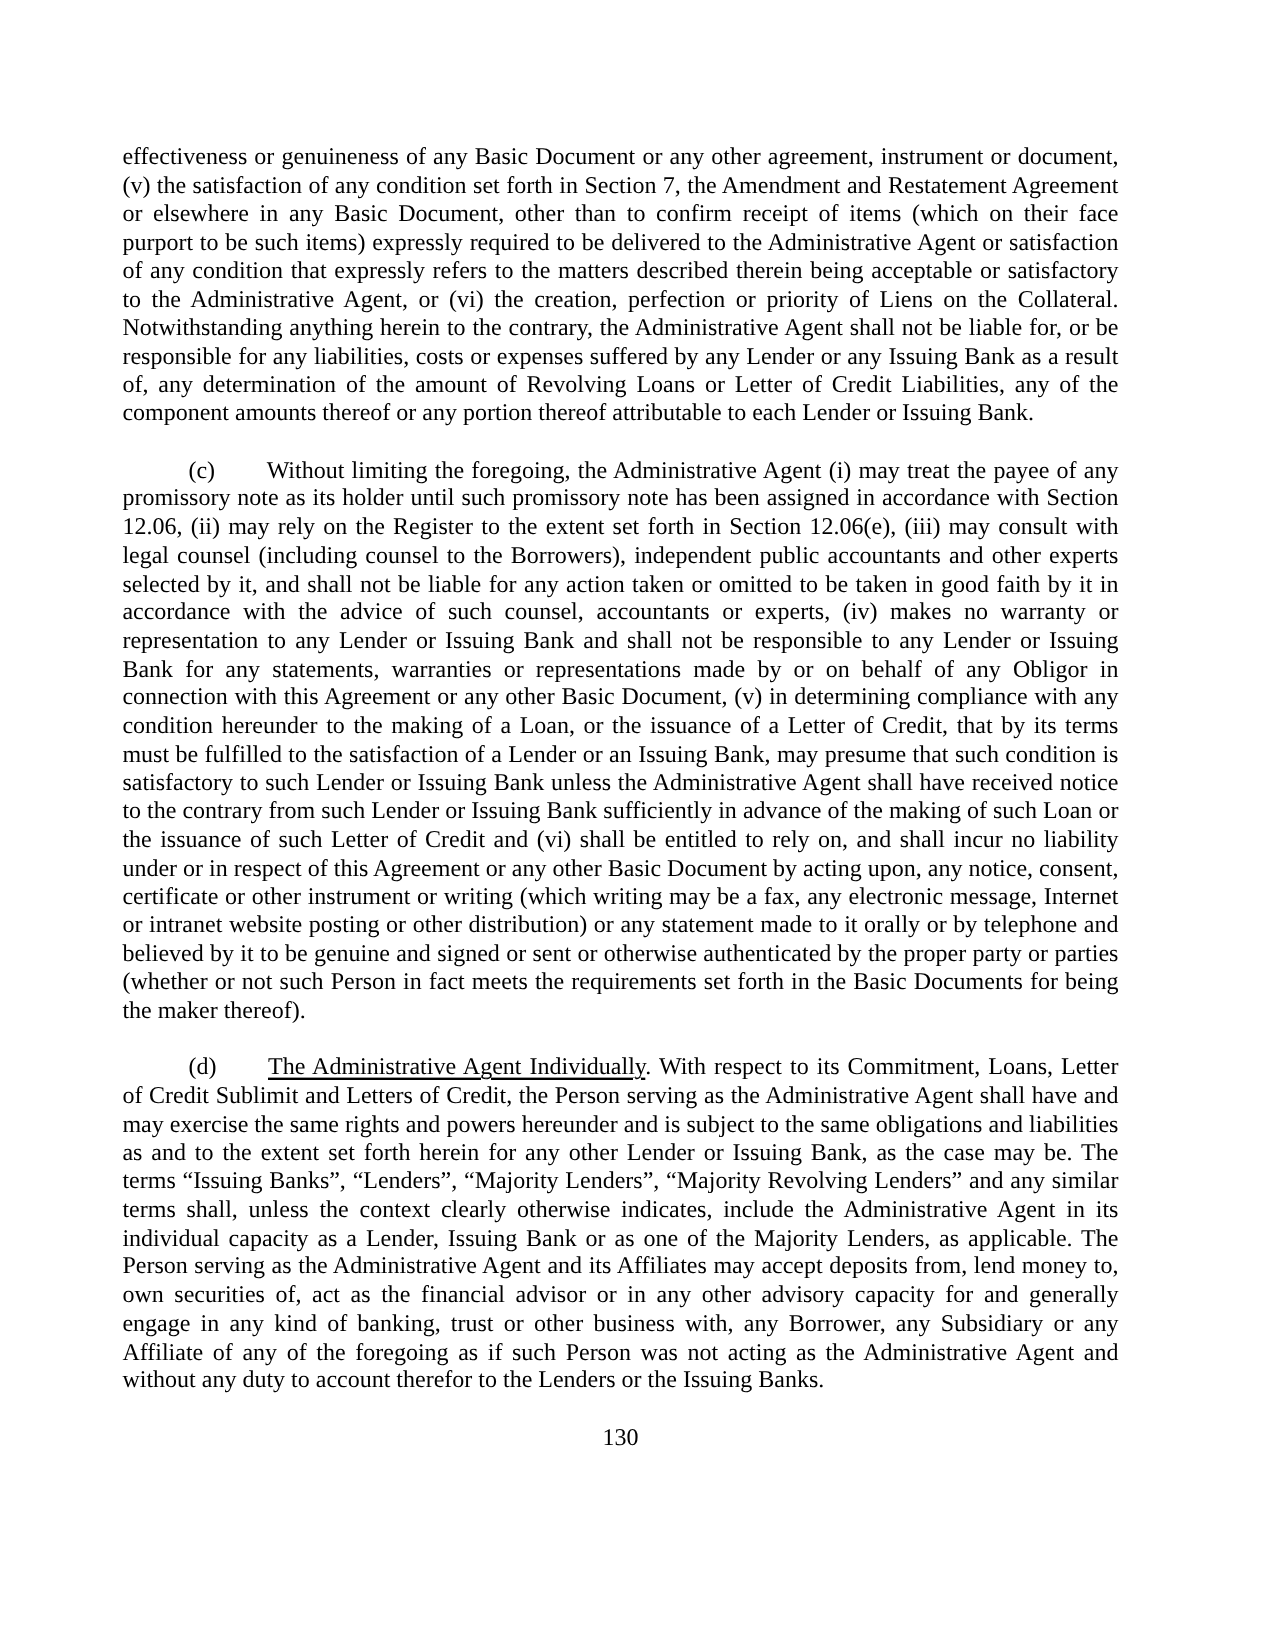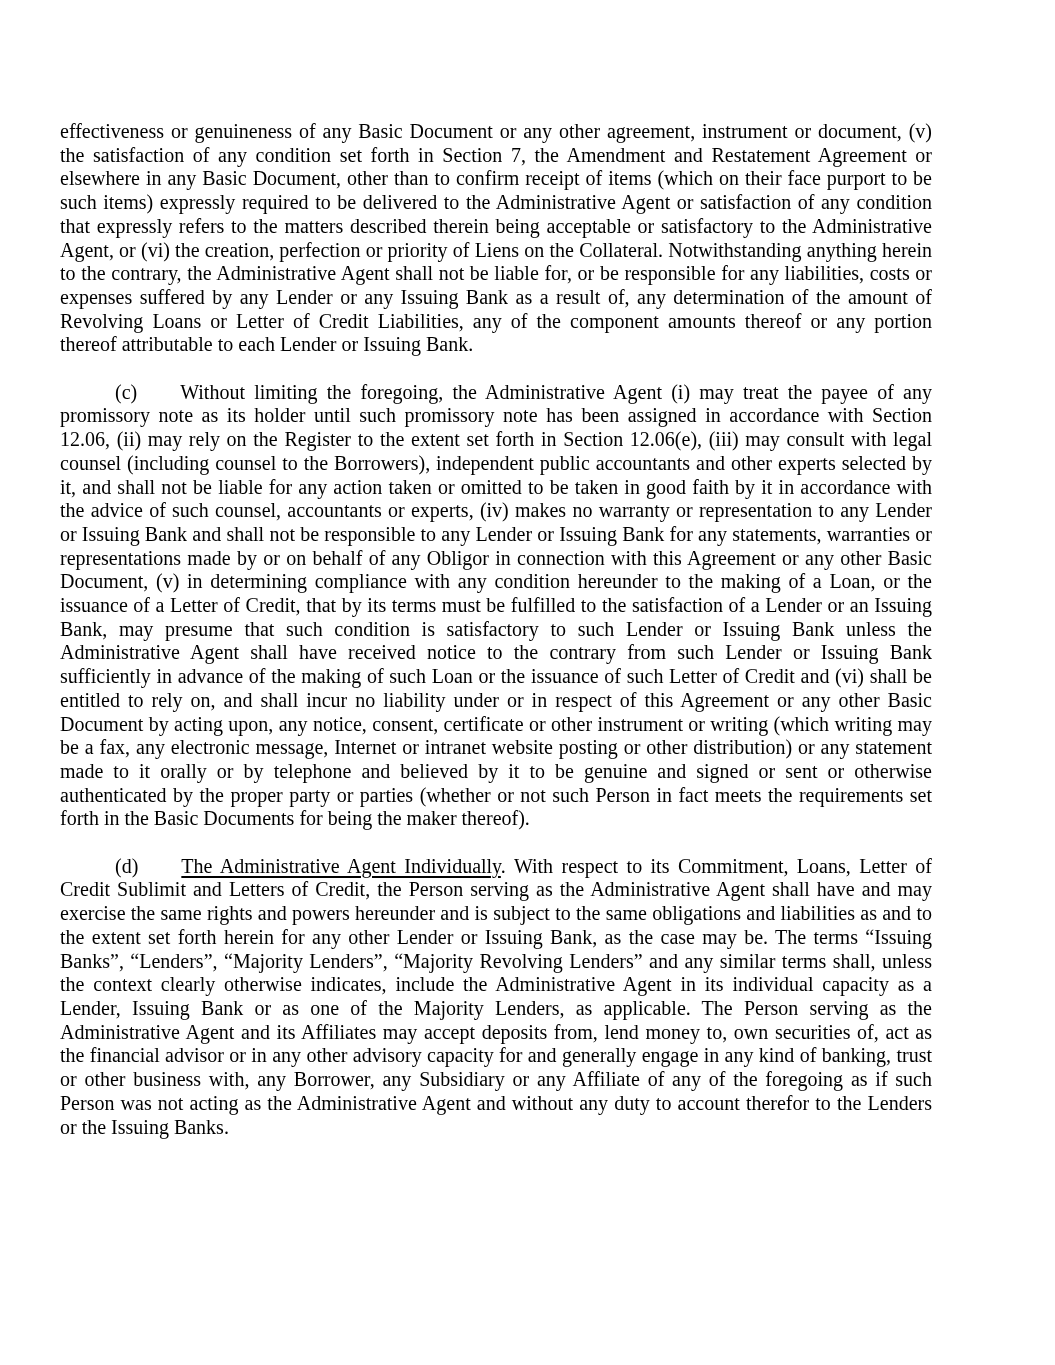--- a/index.html
+++ b/index.html
@@ -6,21 +6,21 @@
     margin: 0;
     padding: 0;
     background: #ffffff;
   }
   .page {
     position: relative;
     width: 1055px;
     height: 1365px;
     background: #ffffff;
     box-sizing: border-box;
-    padding: 120px 123px 0 60px;
+    padding: 120px 123px 0 102px;
     font-family: "Liberation Serif", "DejaVu Serif", serif;
     font-size: 20px;
     line-height: 23.7px;
     color: #000000;
     overflow: hidden;
   }
   .para {
     margin: 0 0 23.7px 0;
     text-align: justify;
   }
@@ -45,14 +45,15 @@
 <body>
 
 <div class="page">
 
   <p class="para">effectiveness or genuineness of any Basic Document or any other agreement, instrument or document, (v) the satisfaction of any condition set forth in Section 7, the Amendment and Restatement Agreement or elsewhere in any Basic Document, other than to confirm receipt of items (which on their face purport to be such items) expressly required to be delivered to the Administrative Agent or satisfaction of any condition that expressly refers to the matters described therein being acceptable or satisfactory to the Administrative Agent, or (vi) the creation, perfection or priority of Liens on the Collateral. Notwithstanding anything herein to the contrary, the Administrative Agent shall not be liable for, or be responsible for any liabilities, costs or expenses suffered by any Lender or any Issuing Bank as a result of, any determination of the amount of Revolving Loans or Letter of Credit Liabilities, any of the component amounts thereof or any portion thereof attributable to each Lender or Issuing Bank.</p>
 
   <p class="para indented"><span>(c)</span><span class="tab"></span><span>Without limiting the foregoing, the Administrative Agent (i) may treat the payee of any promissory note as its holder until such promissory note has been assigned in accordance with Section 12.06, (ii) may rely on the Register to the extent set forth in Section 12.06(e), (iii) may consult with legal counsel (including counsel to the Borrowers), independent public accountants and other experts selected by it, and shall not be liable for any action taken or omitted to be taken in good faith by it in accordance with the advice of such counsel, accountants or experts, (iv) makes no warranty or representation to any Lender or Issuing Bank and shall not be responsible to any Lender or Issuing Bank for any statements, warranties or representations made by or on behalf of any Obligor in connection with this Agreement or any other Basic Document, (v) in determining compliance with any condition hereunder to the making of a Loan, or the issuance of a Letter of Credit, that by its terms must be fulfilled to the satisfaction of a Lender or an Issuing Bank, may presume that such condition is satisfactory to such Lender or Issuing Bank unless the Administrative Agent shall have received notice to the contrary from such Lender or Issuing Bank sufficiently in advance of the making of such Loan or the issuance of such Letter of Credit and (vi) shall be entitled to rely on, and shall incur no liability under or in respect of this Agreement or any other Basic Document by acting upon, any notice, consent, certificate or other instrument or writing (which writing may be a fax, any electronic message, Internet or intranet website posting or other distribution) or any statement made to it orally or by telephone and believed by it to be genuine and signed or sent or otherwise authenticated by the proper party or parties (whether or not such Person in fact meets the requirements set forth in the Basic Documents for being the maker thereof).</span></p>
 
   <p class="para indented"><span>(d)</span><span class="tab"></span><span class="underlined">The Administrative Agent Individually</span><span>.  With respect to its Commitment, Loans, Letter of Credit Sublimit and Letters of Credit, the Person serving as the Administrative Agent shall have and may exercise the same rights and powers hereunder and is subject to the same obligations and liabilities as and to the extent set forth herein for any other Lender or Issuing Bank, as the case may be.  The terms “Issuing Banks”, “Lenders”, “Majority Lenders”, “Majority Revolving Lenders” and any similar terms shall, unless the context clearly otherwise indicates, include the Administrative Agent in its individual capacity as a Lender, Issuing Bank or as one of the Majority Lenders, as applicable.  The Person serving as the Administrative Agent and its Affiliates may accept deposits from, lend money to, own securities of, act as the financial advisor or in any other advisory capacity for and generally engage in any kind of banking, trust or other business with, any Borrower, any Subsidiary or any Affiliate of any of the foregoing as if such Person was not acting as the Administrative Agent and without any duty to account therefor to the Lenders or the Issuing Banks.</span></p>
 
+  <div class="page-number">130</div>
 
 </div>
 
 </body></html>

